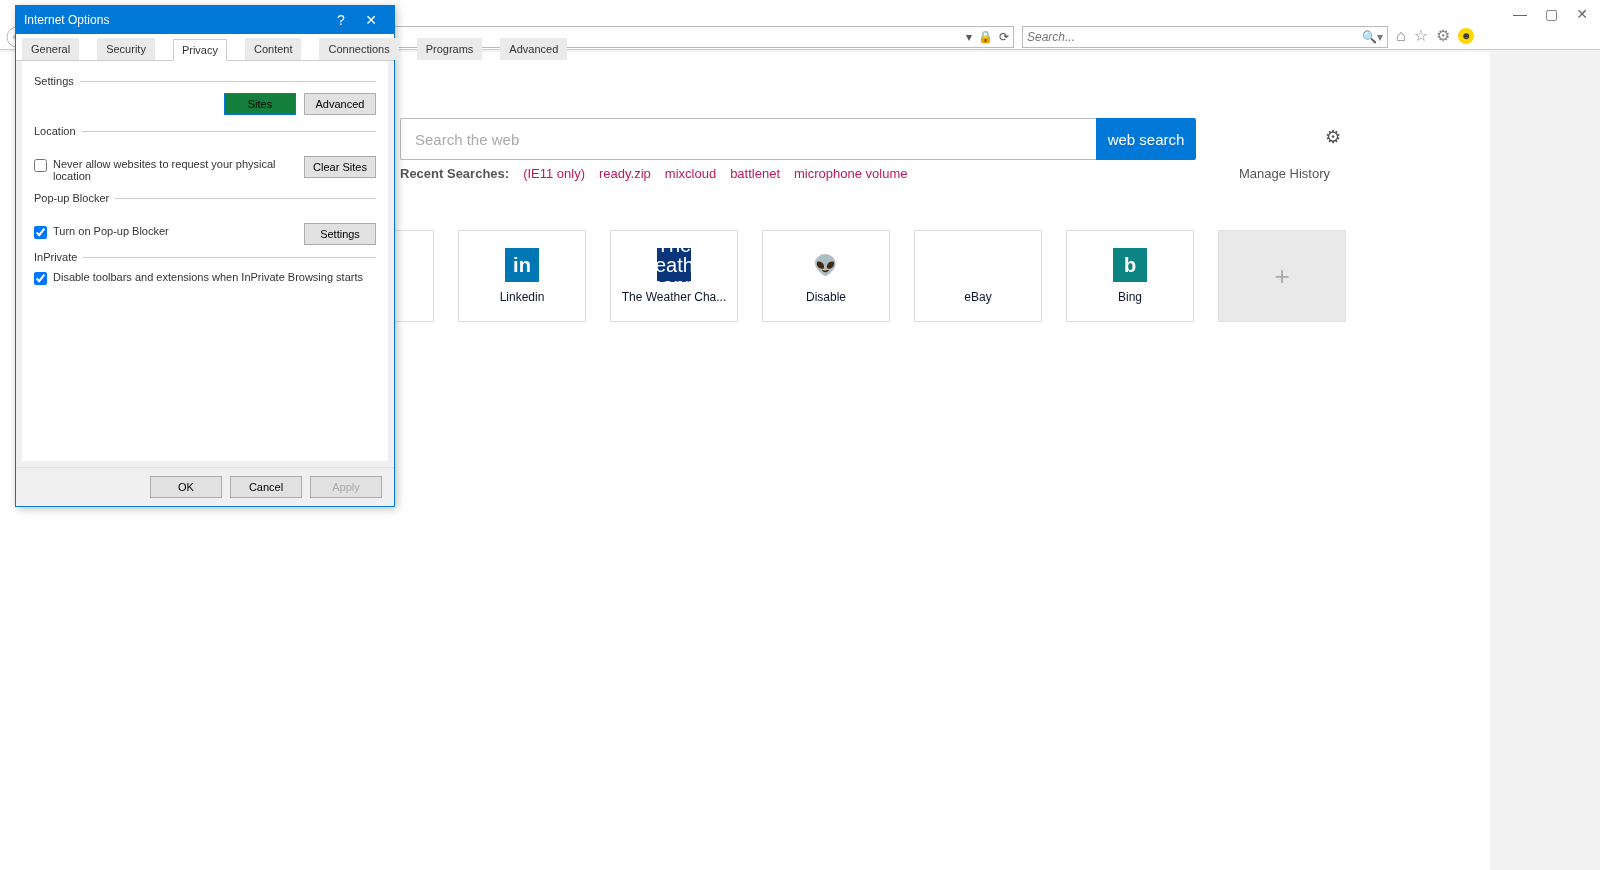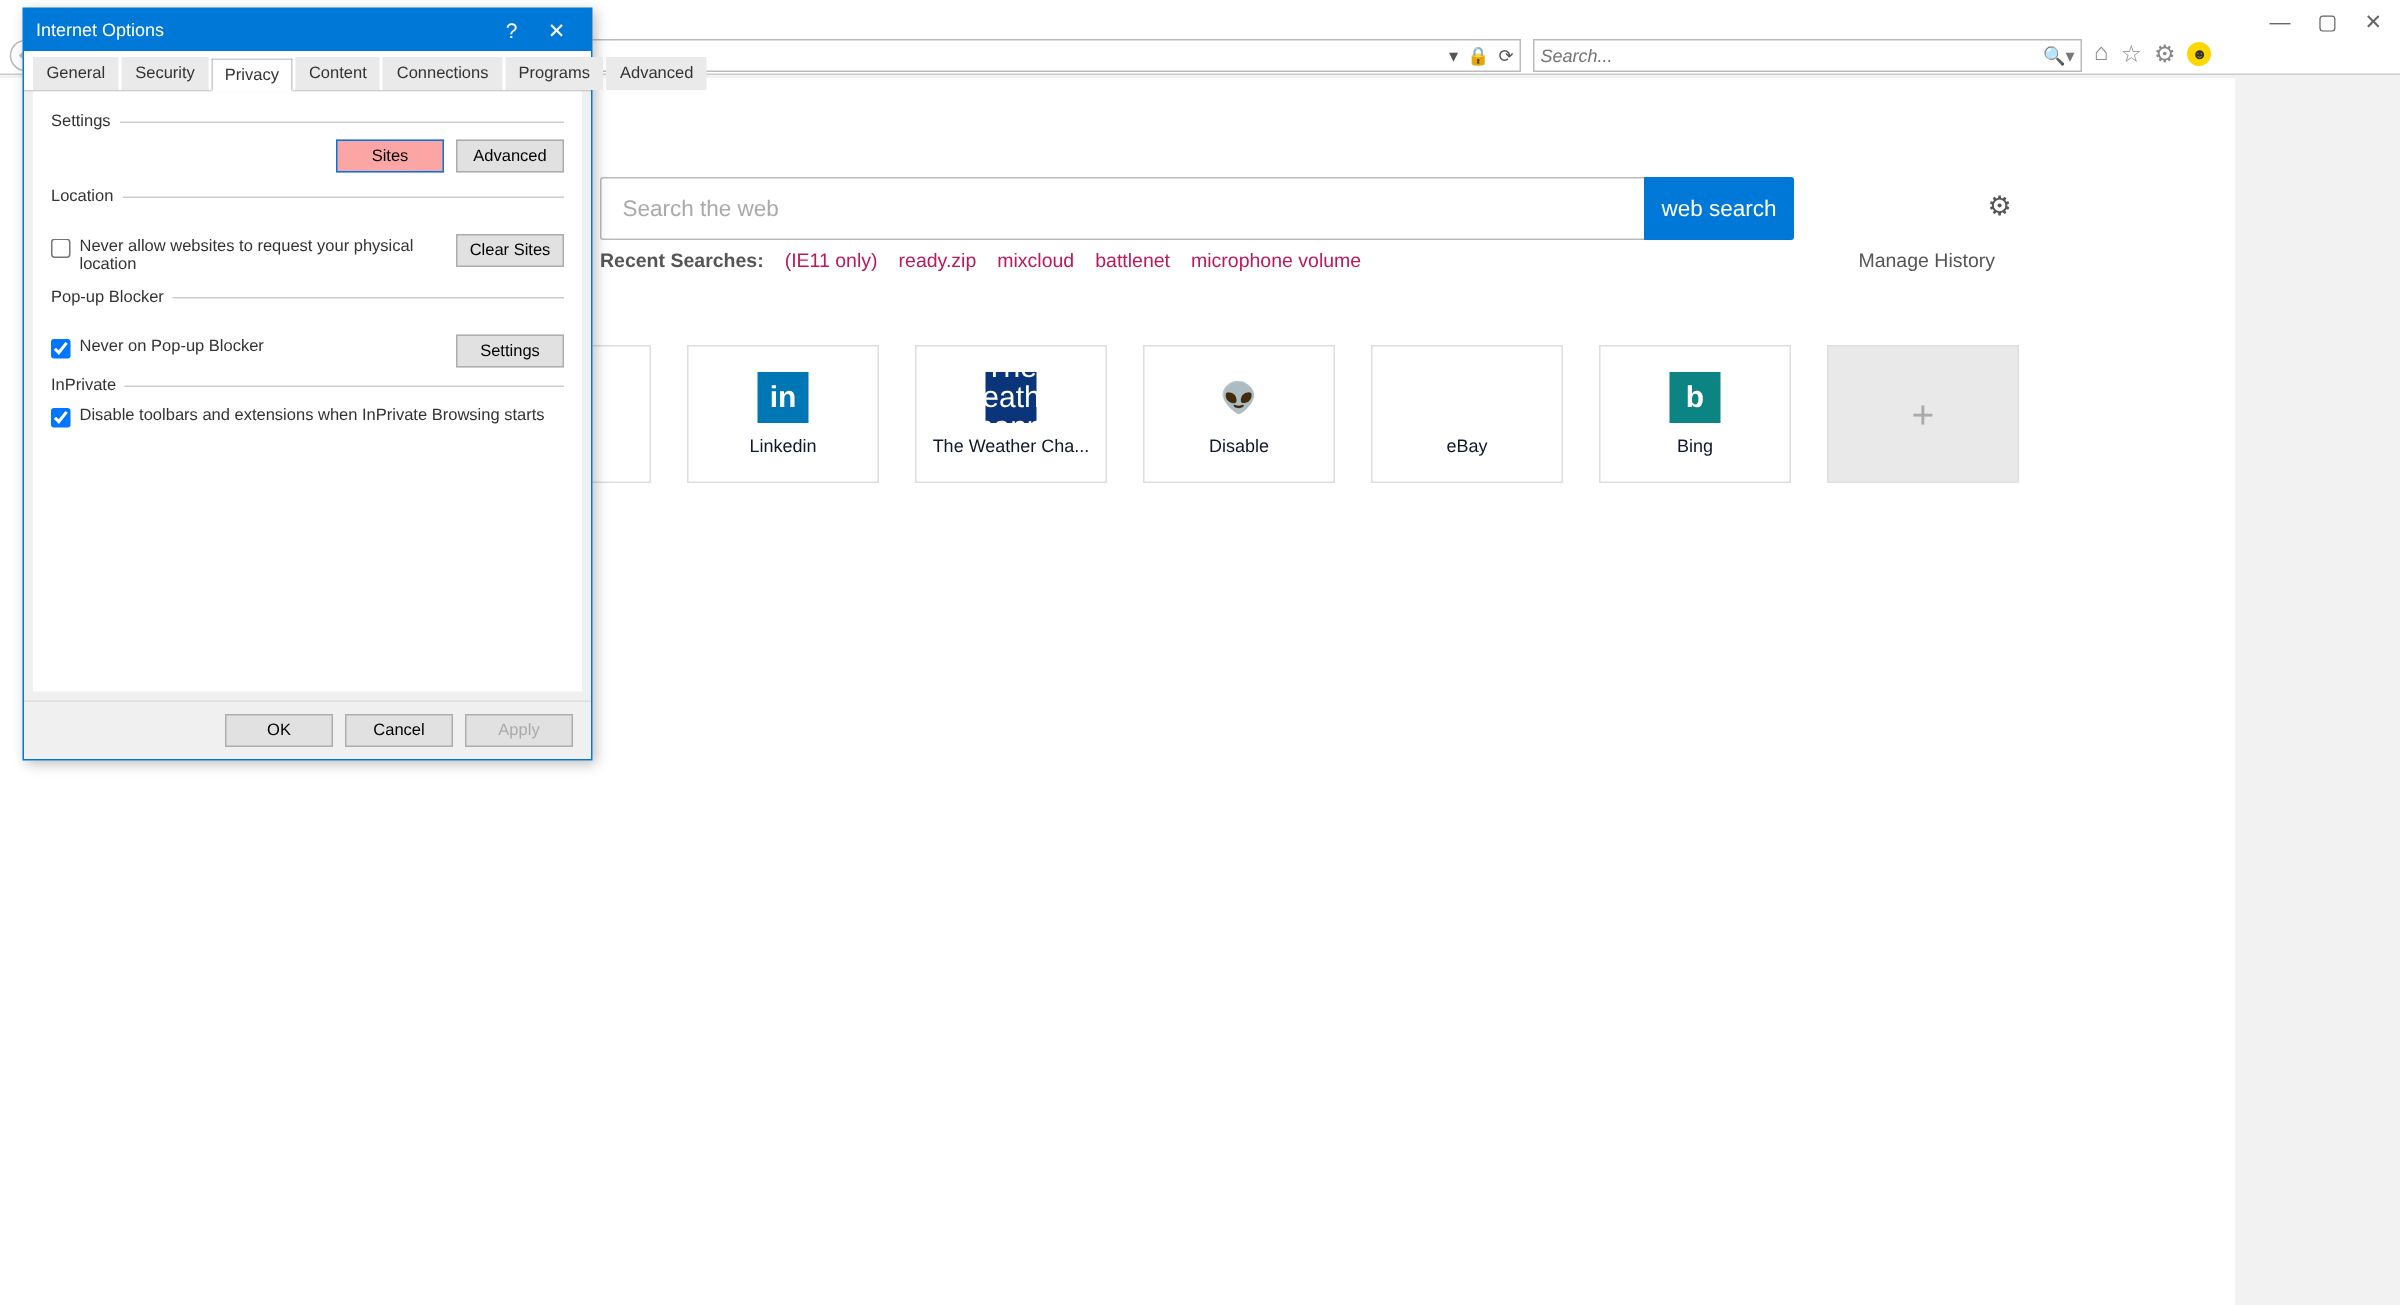--- a/index.html
+++ b/index.html
@@ -41,29 +41,29 @@
   .wc-icon{ background:#0a357a; font-size:9px; line-height:1;}
   .rd-icon{ color:#ff4500; }
   .eb-icon{ }
   .bing-icon{ background:#0c8484; font-weight:bold;}
 
   
   .dialog { position: absolute; left: 15px; top: 5px; width: 380px; height: 502px; background: #f0f0f0; border: 1px solid #0078d7; box-shadow: 2px 2px 8px rgba(0,0,0,.25); display:flex; flex-direction:column; }
   .dlg-title { height: 28px; background: #0078d7; color: #fff; display: flex; align-items: center; padding: 0 8px; font-size: 12px; }
   .dlg-title .t-text { flex:1; }
   .dlg-title .t-btn { width: 30px; text-align: center; cursor: pointer; font-size:14px; }
-  .dlg-tabs { display: flex; padding: 4px 6px 0 6px; gap: 0; font-size: 11px; background:#fff; border-bottom:1px solid #ccc;}
+  .dlg-tabs { display: flex; padding: 4px 6px 0 6px; gap: 16px; font-size: 11px; background:#fff; border-bottom:1px solid #ccc;}
   .dlg-tab { padding: 4px 8px; border: 1px solid transparent; border-bottom:none; cursor: pointer; color:#333; background:#eaeaea; margin-right:2px;}
   .dlg-tab.active { background: #fff; border: 1px solid #ccc; border-bottom: 1px solid #fff; position:relative; top:1px;}
   .dlg-body { flex:1; background: #fff; margin: 0 6px 6px 6px; padding: 10px 12px; font-size: 11px; color: #333; position: relative; }
   .section-label { display:flex; align-items:center; gap:6px; margin-top:4px; margin-bottom:6px;}
   .section-label .line { flex:1; height:1px; background:#ccc;}
   .btn-row-right { display:flex; justify-content:flex-end; gap:8px; margin:4px 0 10px 0;}
   .win-btn { min-width:72px; height:22px; font-size:11px; background:#e1e1e1; border:1px solid #adadad; cursor:pointer; }
-  .win-btn.primary { border:1px solid #0078d7; background:#fca5a5;}
+  .win-btn.primary { border:1px solid #0078d7; background:#15803d;}
   .win-btn.disabled { color:#aaa; cursor:default;}
   .row-flex { display:flex; align-items:flex-start; justify-content:space-between; gap:8px;margin-top:19px;}
   .chk-row { display:flex; align-items:flex-start; gap:6px; padding:2px 0;}
   .chk-row input { margin-top:1px;}
   .chk-row label { flex:1;}
   .dlg-footer { display:flex; justify-content:flex-end; gap:8px; padding:8px 12px; background:#f0f0f0; border-top:1px solid #ddd;}
 
 </style>
 </head>
 <body>
@@ -190,21 +190,21 @@
       <button class="win-btn">Clear Sites</button>
     </div>
 
     <div class="section-label" style="margin-top:8px;">
       <span>Pop-up Blocker</span>
         <div class="line"></div>
     </div>
     <div class="row-flex">
       <div class="chk-row">
         <input type="checkbox" id="cb-pop" checked="" style="">
-        <label for="cb-pop">Never on Pop-up Blocker</label>
+        <label for="cb-pop">Turn on Pop-up Blocker</label>
       </div>
       <button class="win-btn">Settings</button>
     </div>
 
     <div class="section-label" style="margin-top:6px;">
       <span>InPrivate</span>
         <div class="line"></div>
     </div>
     <div class="chk-row">
       <input type="checkbox" id="cb-inp" checked="" style="">

